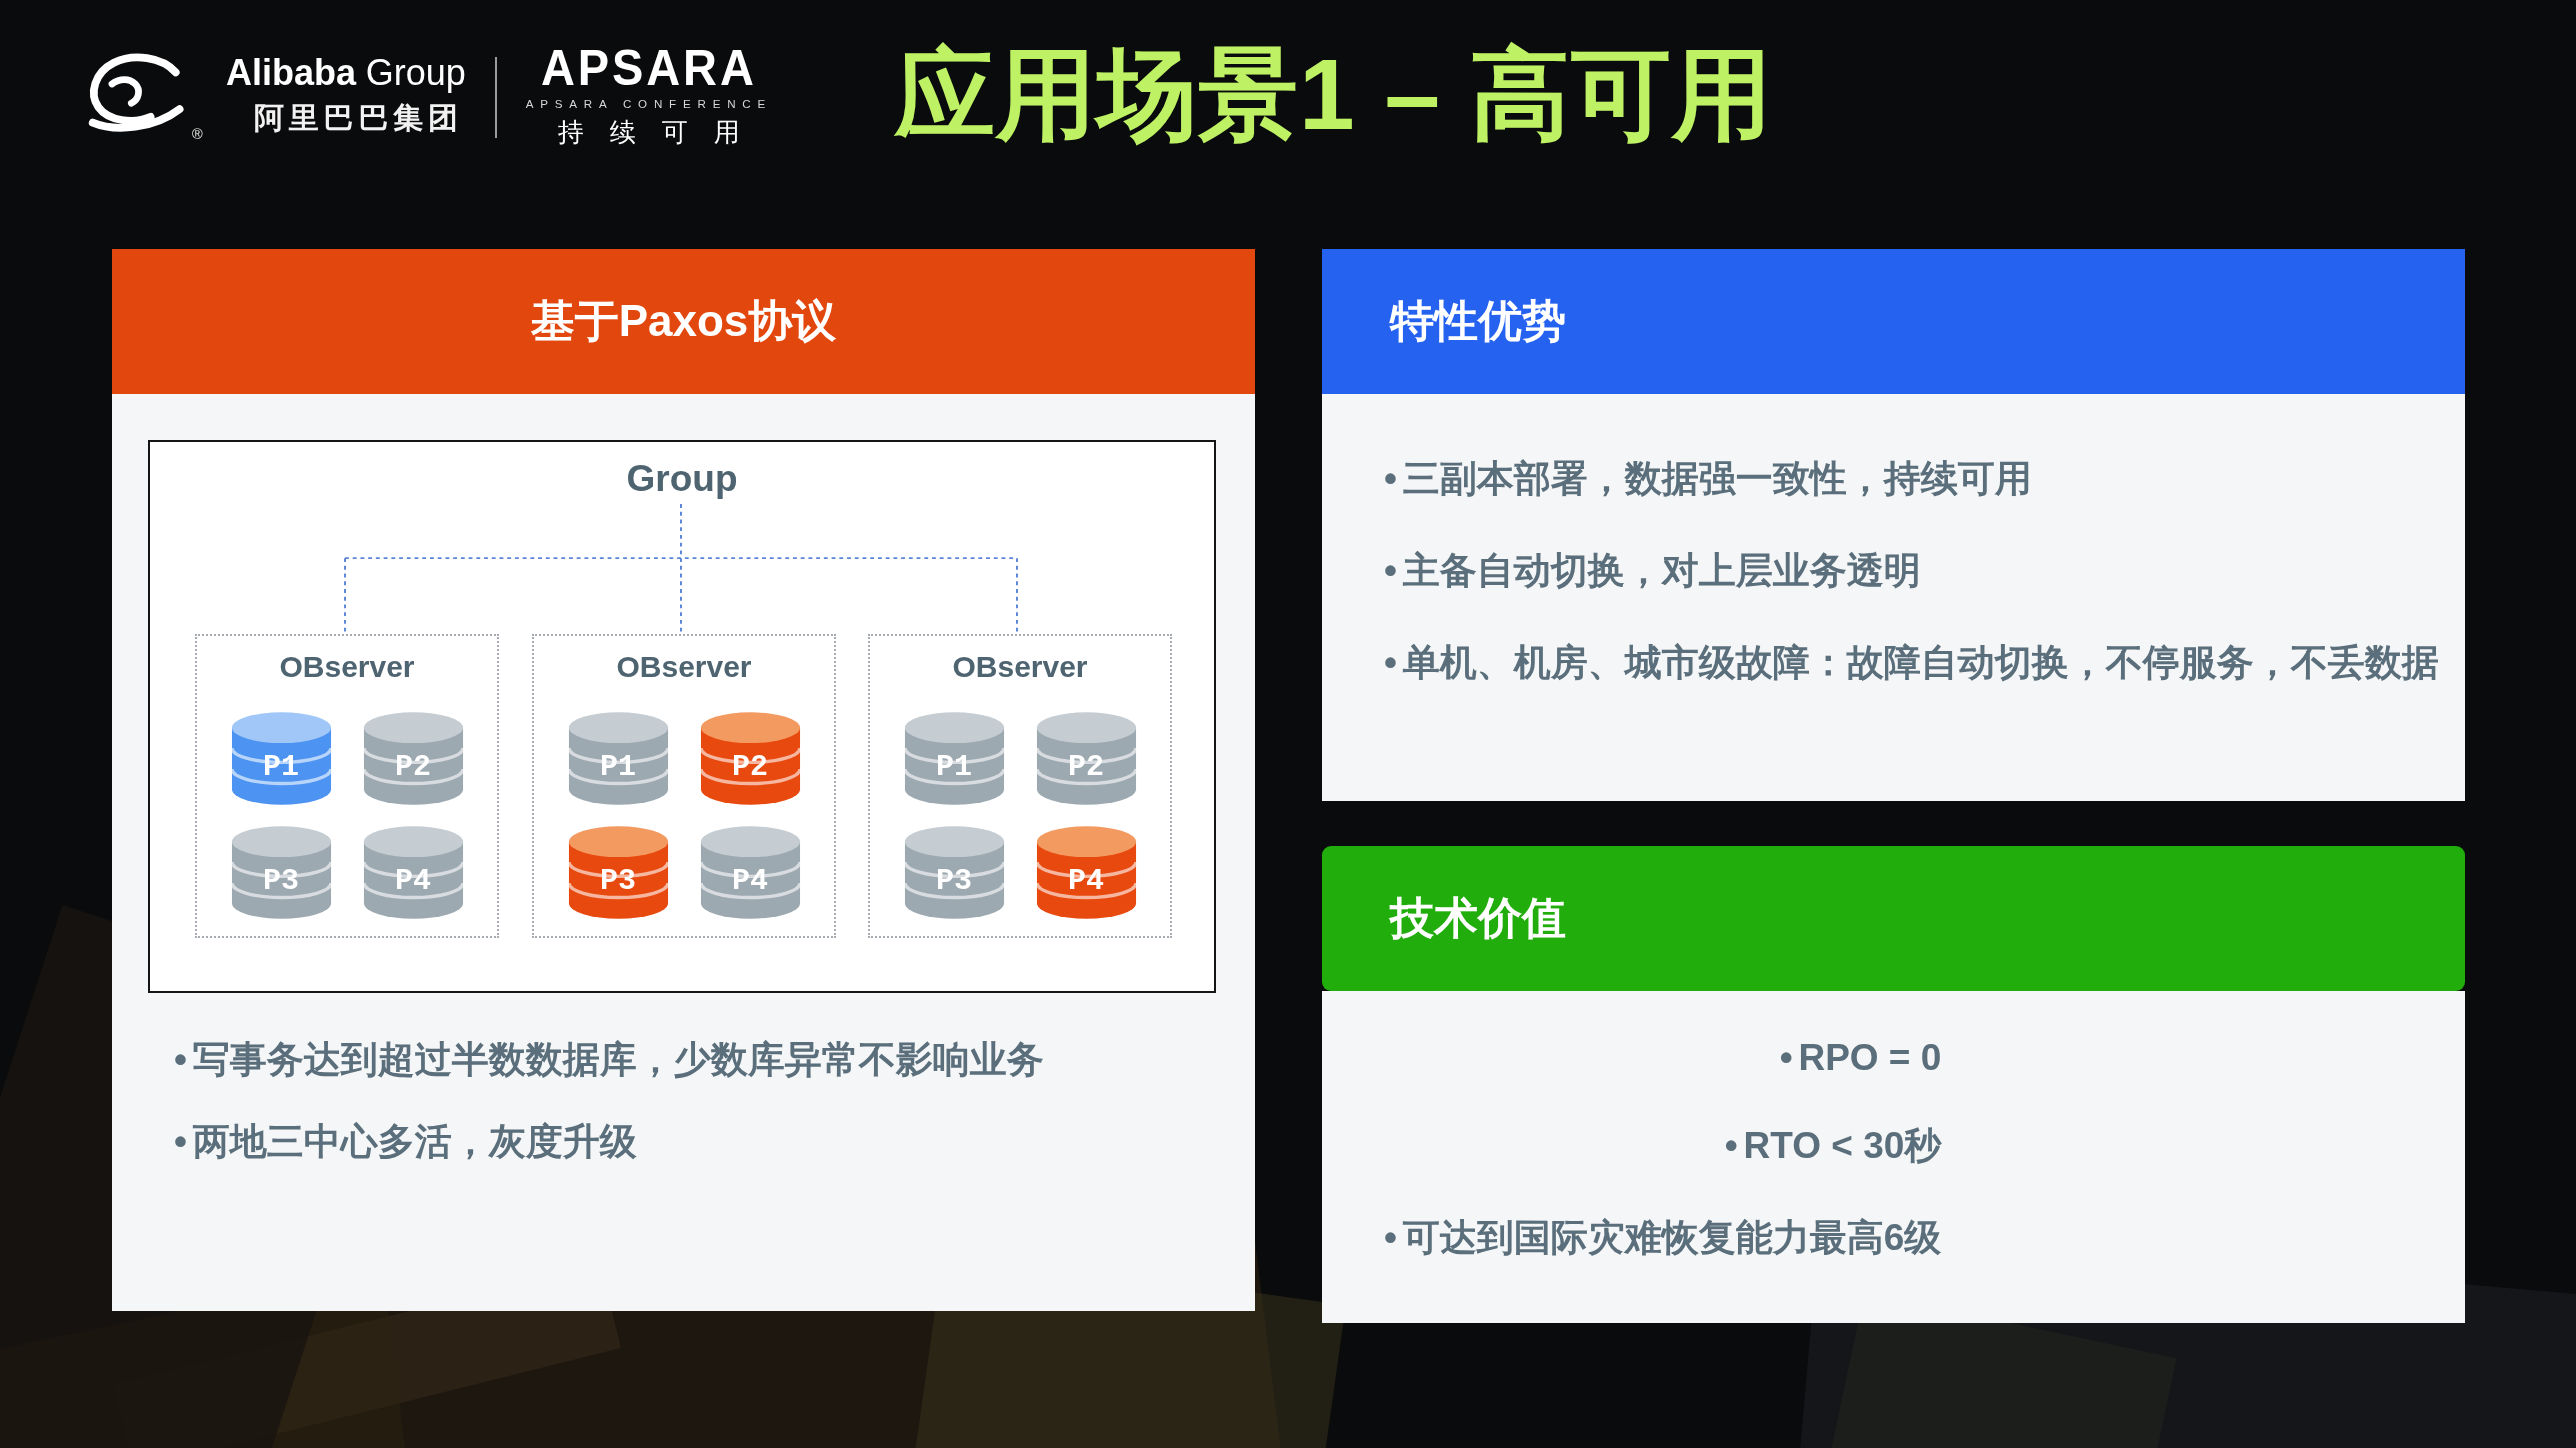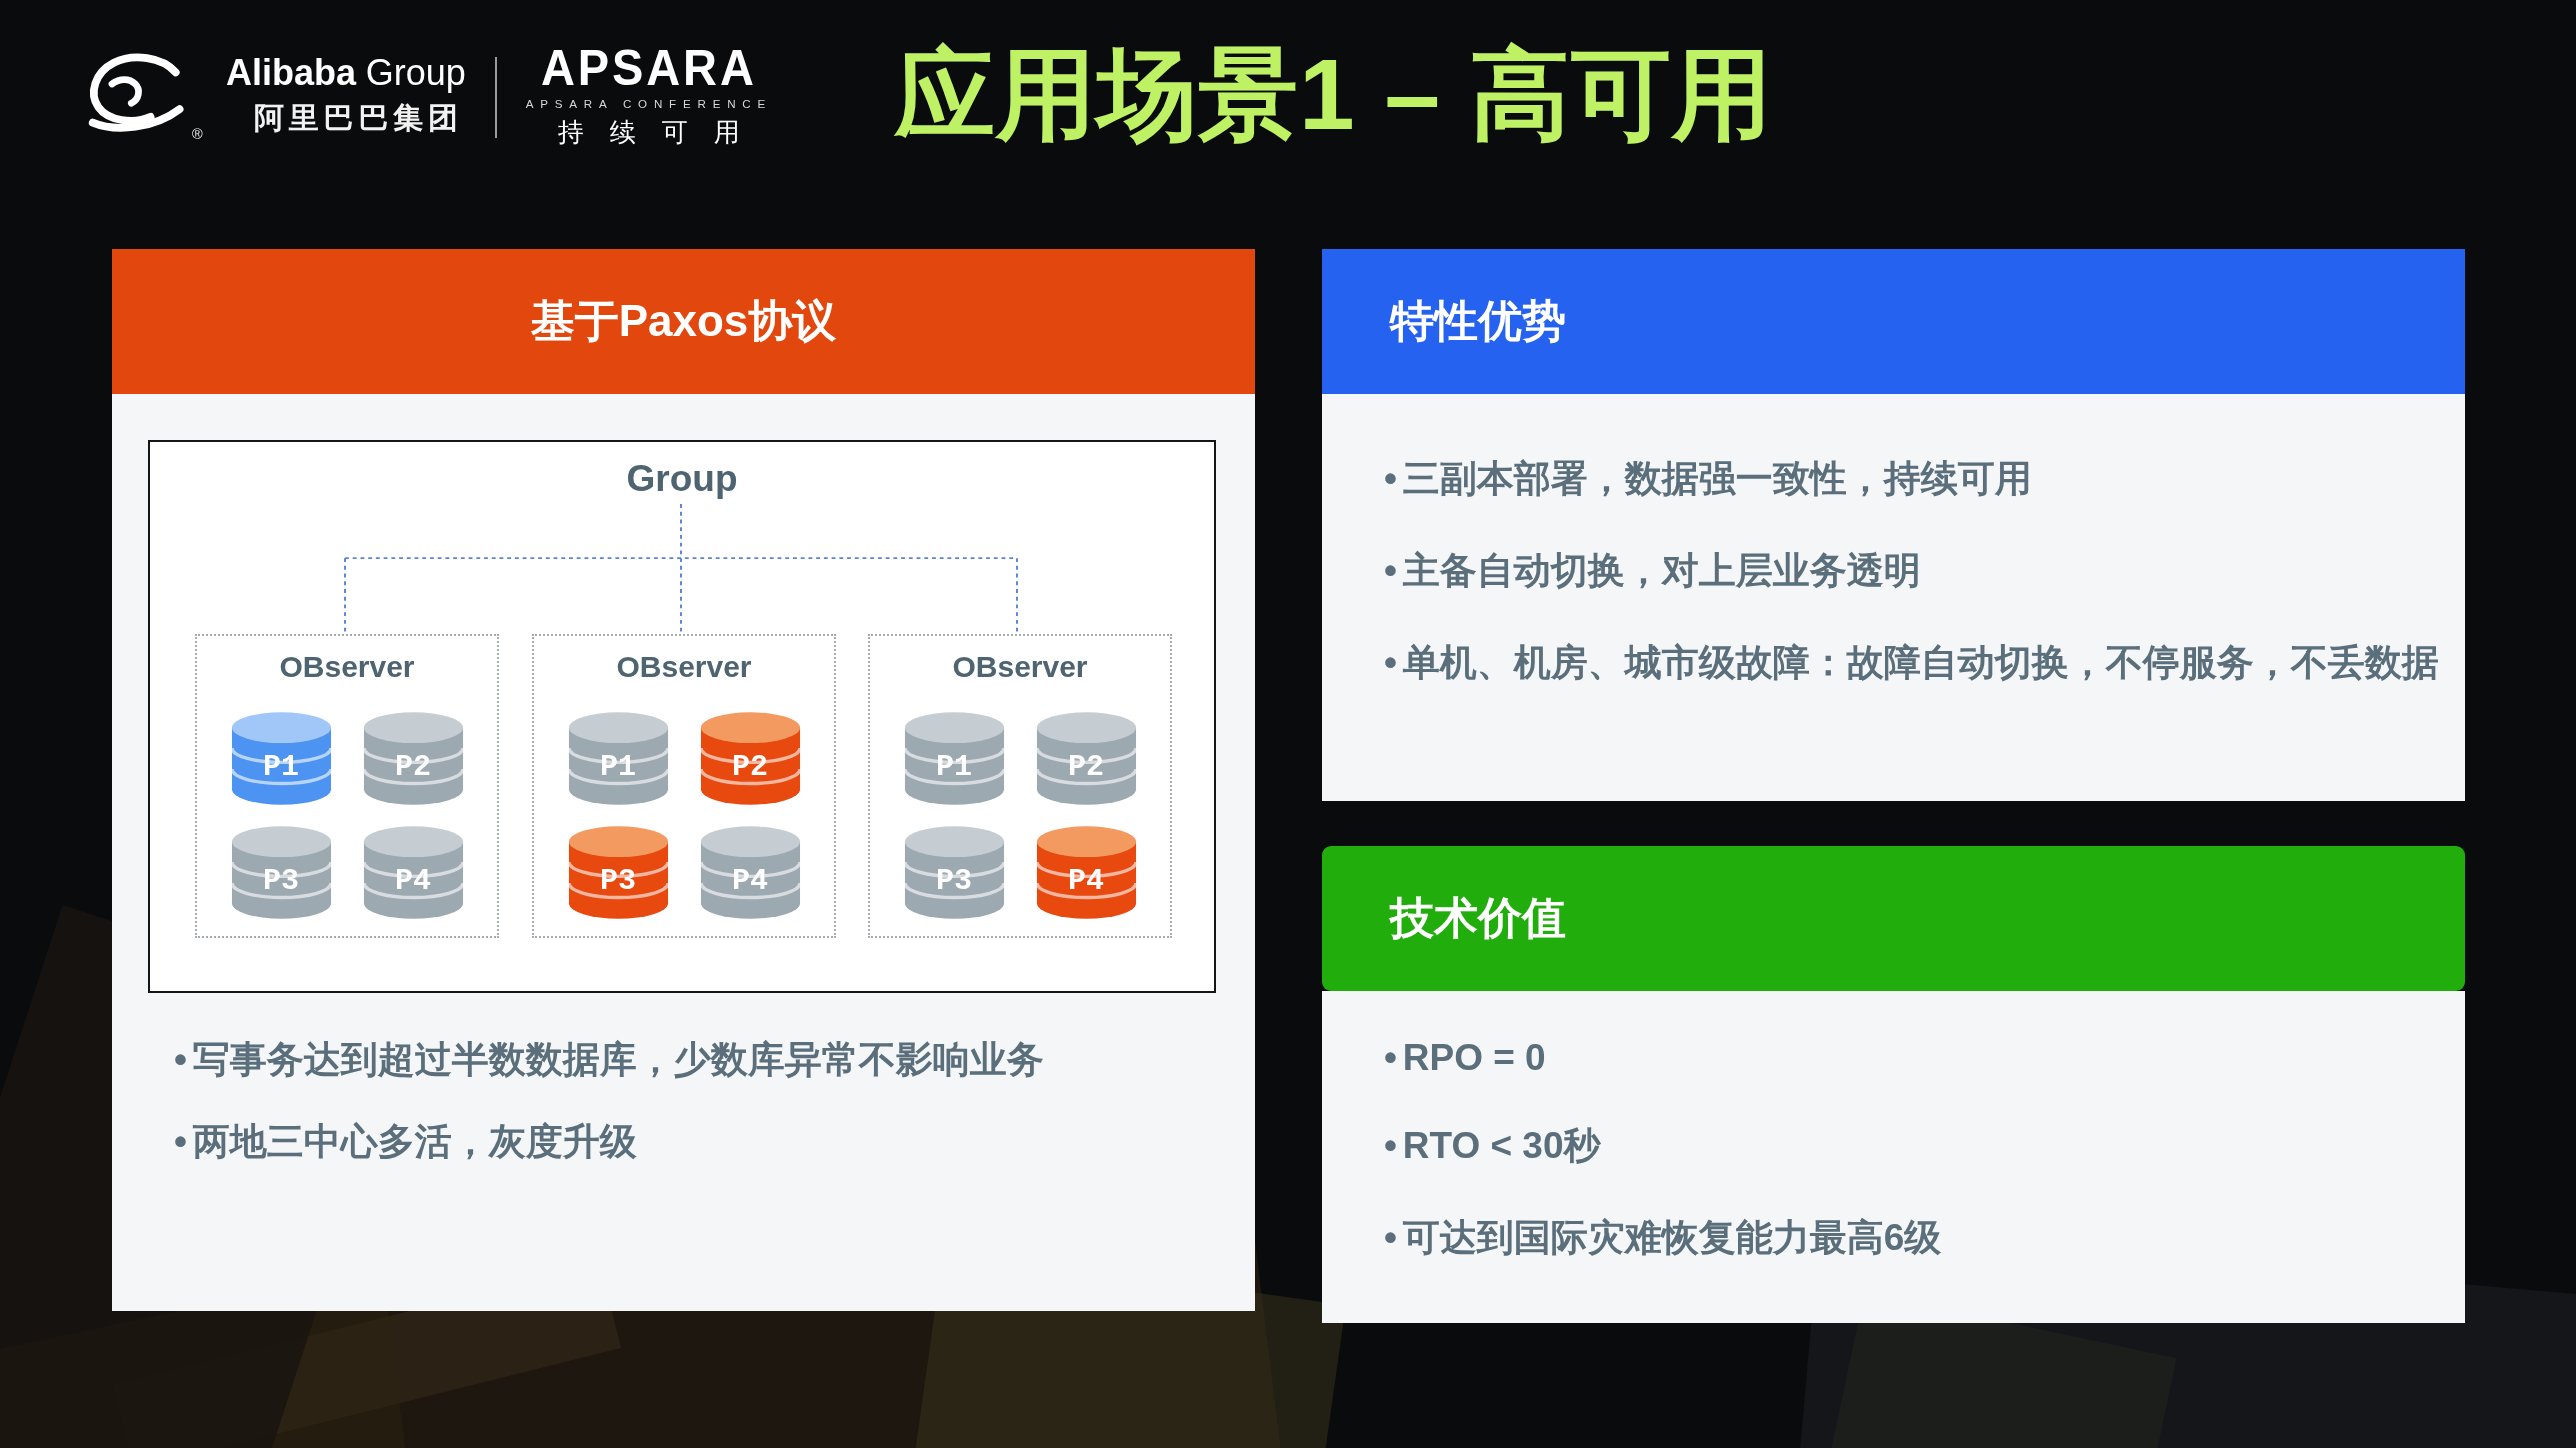--- a/index.html
+++ b/index.html
@@ -78,21 +78,21 @@
   .cyl--orange .cyl-body{fill:var(--cyl-orange-body,#E8490F);}
   .cyl--orange .cyl-top {fill:var(--cyl-orange-top,#F29A60);}
   .cyl-band{fill:none;stroke:rgba(255,255,255,.6);stroke-width:3.5;}
 
   
   .bullets{position:absolute;display:flex;flex-direction:column;
     color:var(--body-text,#5A6F7B);font-size:37px;font-weight:bold;white-space:nowrap;}
   .bullets .bullet::before{content:"•";margin-right:5.8px;}
   .panel-left .bullets{left:62px;top:641px;gap:32px;}
   .panel-feature .bullets{left:62px;top:60px;gap:42px;}
-  .panel-value .bullets{left:62px;top:46px;gap:42px;}
+  .panel-value .bullets{left:62px;top:46px;gap:42px;text-align:right;}
 </style>
 </head>
 <body>
 
 <div class="stage">
 
   <div class="bg-texture">
     <div class="bg-shape bg-s1"></div>
     <div class="bg-shape bg-s2"></div>
     <div class="bg-shape bg-s3"></div>

